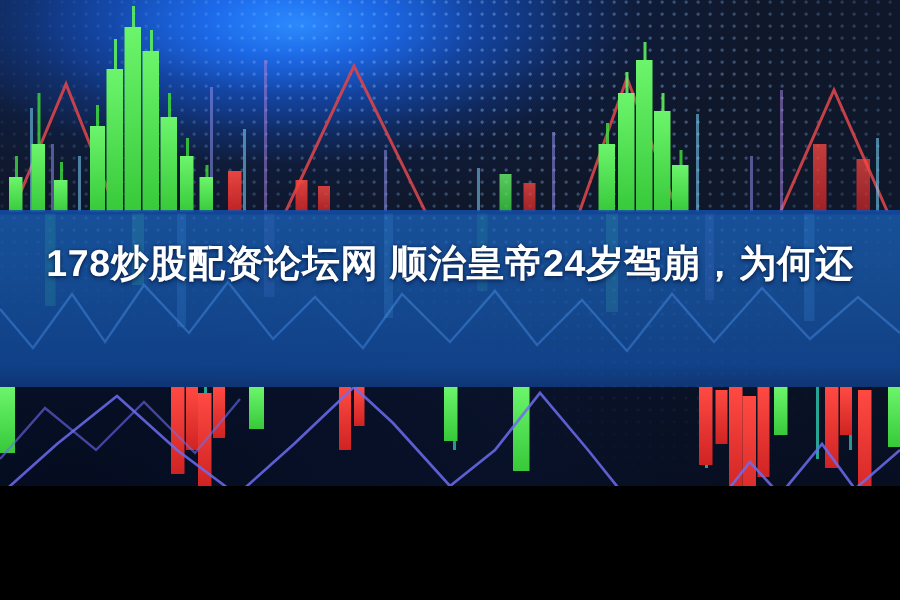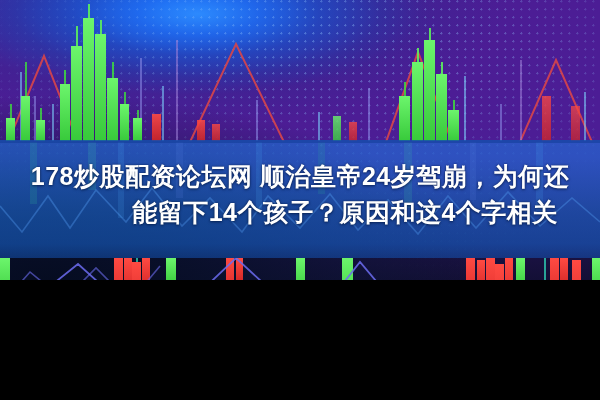--- a/index.html
+++ b/index.html
@@ -3,24 +3,24 @@
 <meta charset="utf-8">
 <style>
   html, body {
     margin: 0;
     padding: 0;
     background: #000;
   }
   #stage {
     position: relative;
     width: 600px;
-    height: 280px;
+    height: 324px;
     overflow: hidden;
     font-family: "Liberation Sans", "DejaVu Sans", sans-serif;
-    background: #4c1d95;
+    background: #0f172a;
   }
 
   
   .layer {
     position: absolute;
     inset: 0;
     pointer-events: none;
   }
 
   
@@ -262,16 +262,15 @@
     <polyline points="0,306 30,272 64,300 96,268 130,302 160,266" fill="none" stroke="#6c6cf0" stroke-width="1.6" opacity="0.6" clip-path="url(#clipLower)"></polyline>
 
     <ellipse cx="360" cy="392" rx="70" ry="16" fill="#c02020" opacity="0.18"></ellipse>
   </svg>
 
   <div id="bg-band"></div>
   <div id="bg-band-edge"></div>
 
   <div id="headline">
     <span class="ln" id="line1">178炒股配资论坛网 顺治皇帝24岁驾崩，为何还</span>
-    <span class="ln" id="line2">能留下14个孩子？原因和这4个字相关</span>
   </div>
 
 </div>
 
 </body></html>

